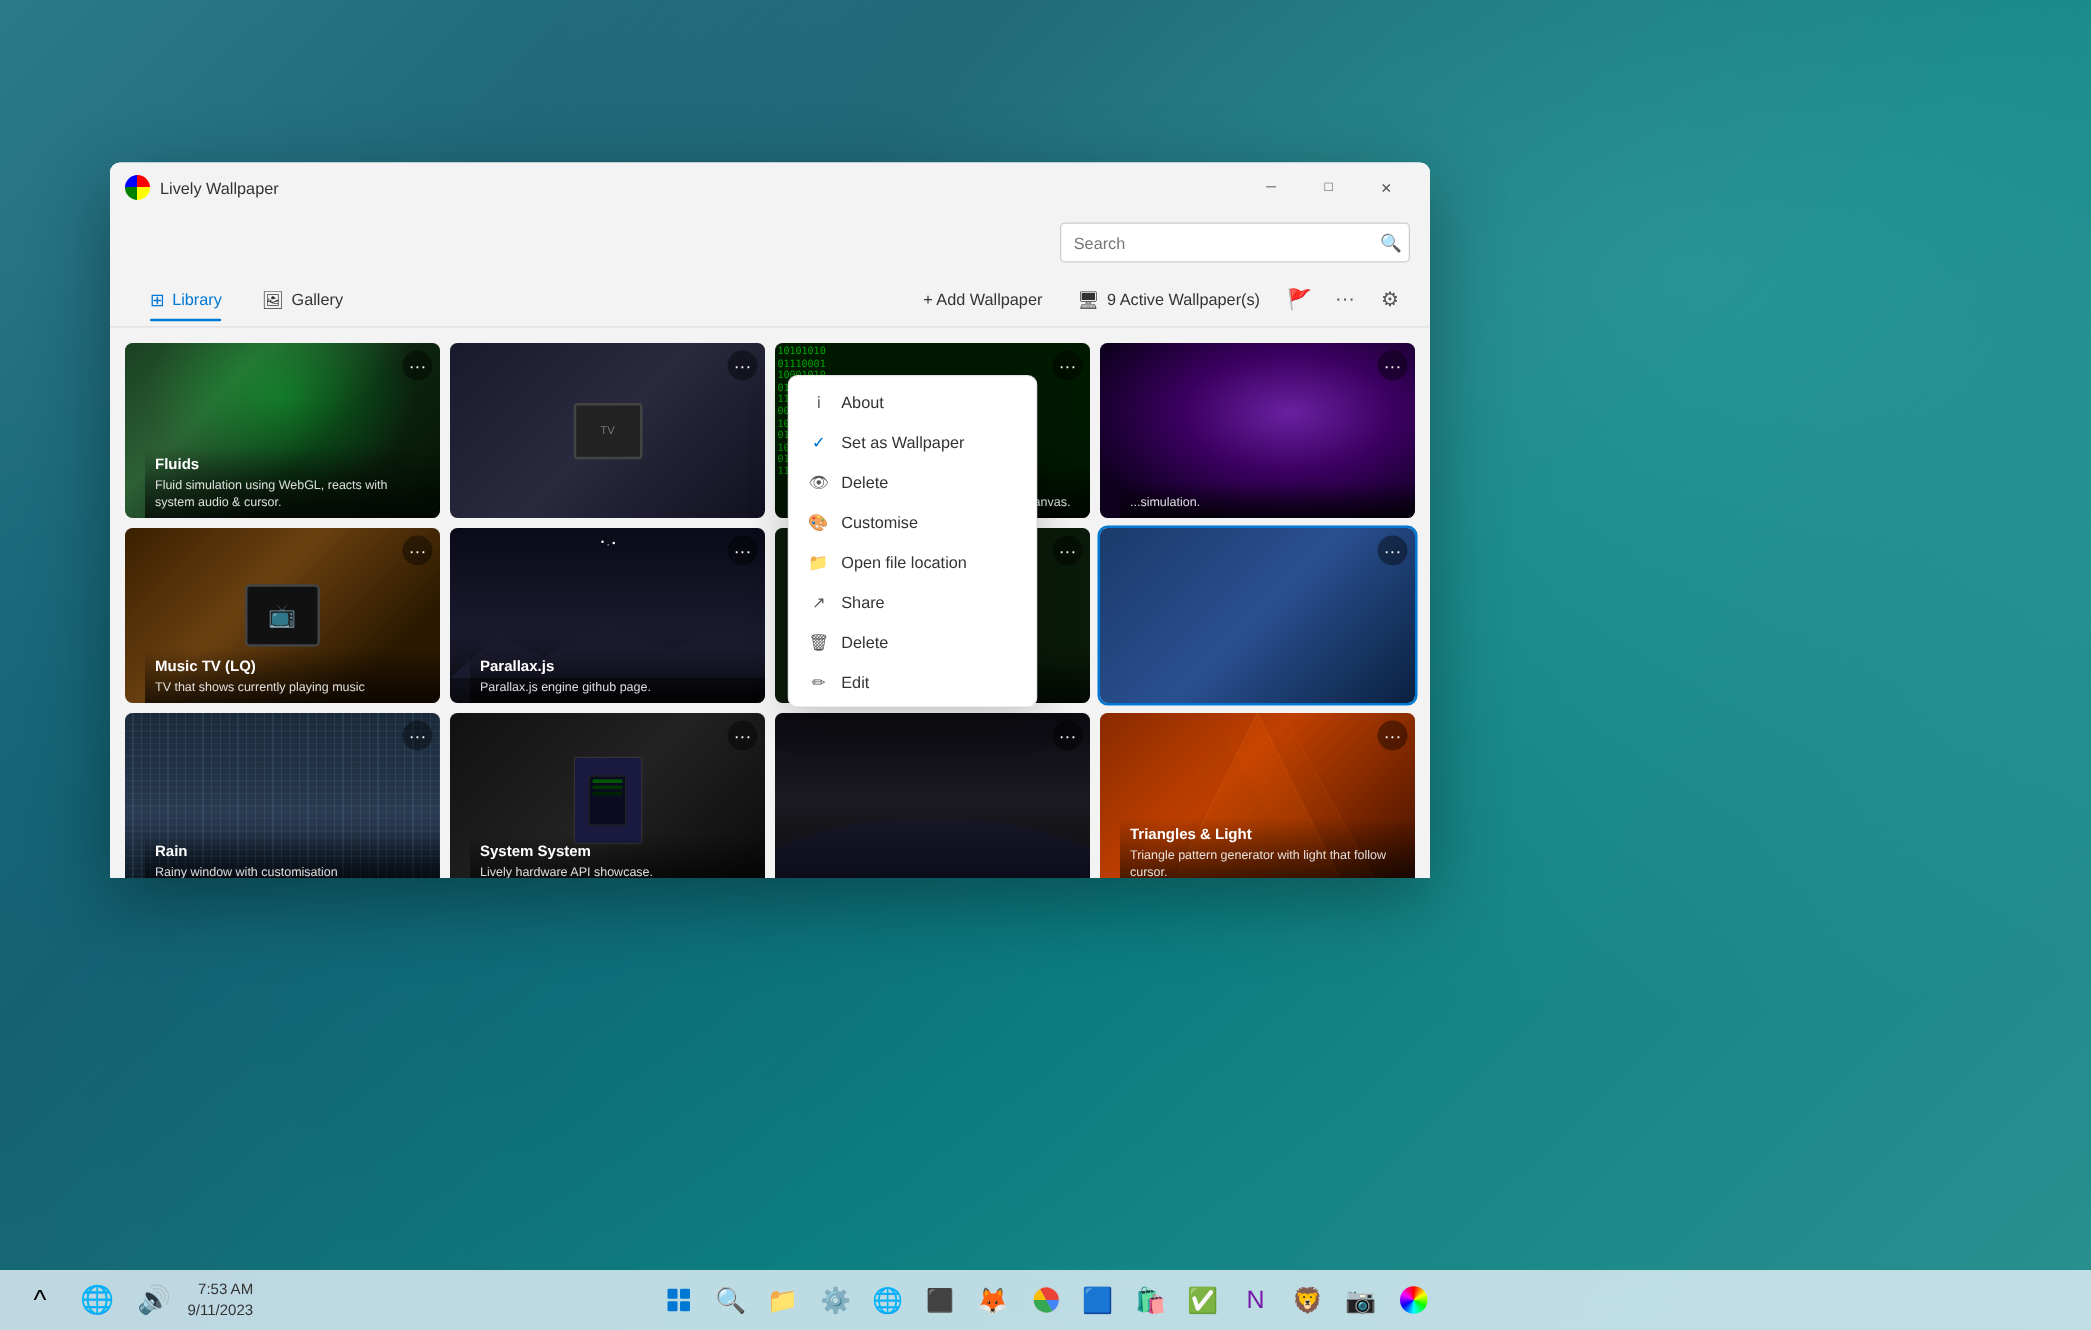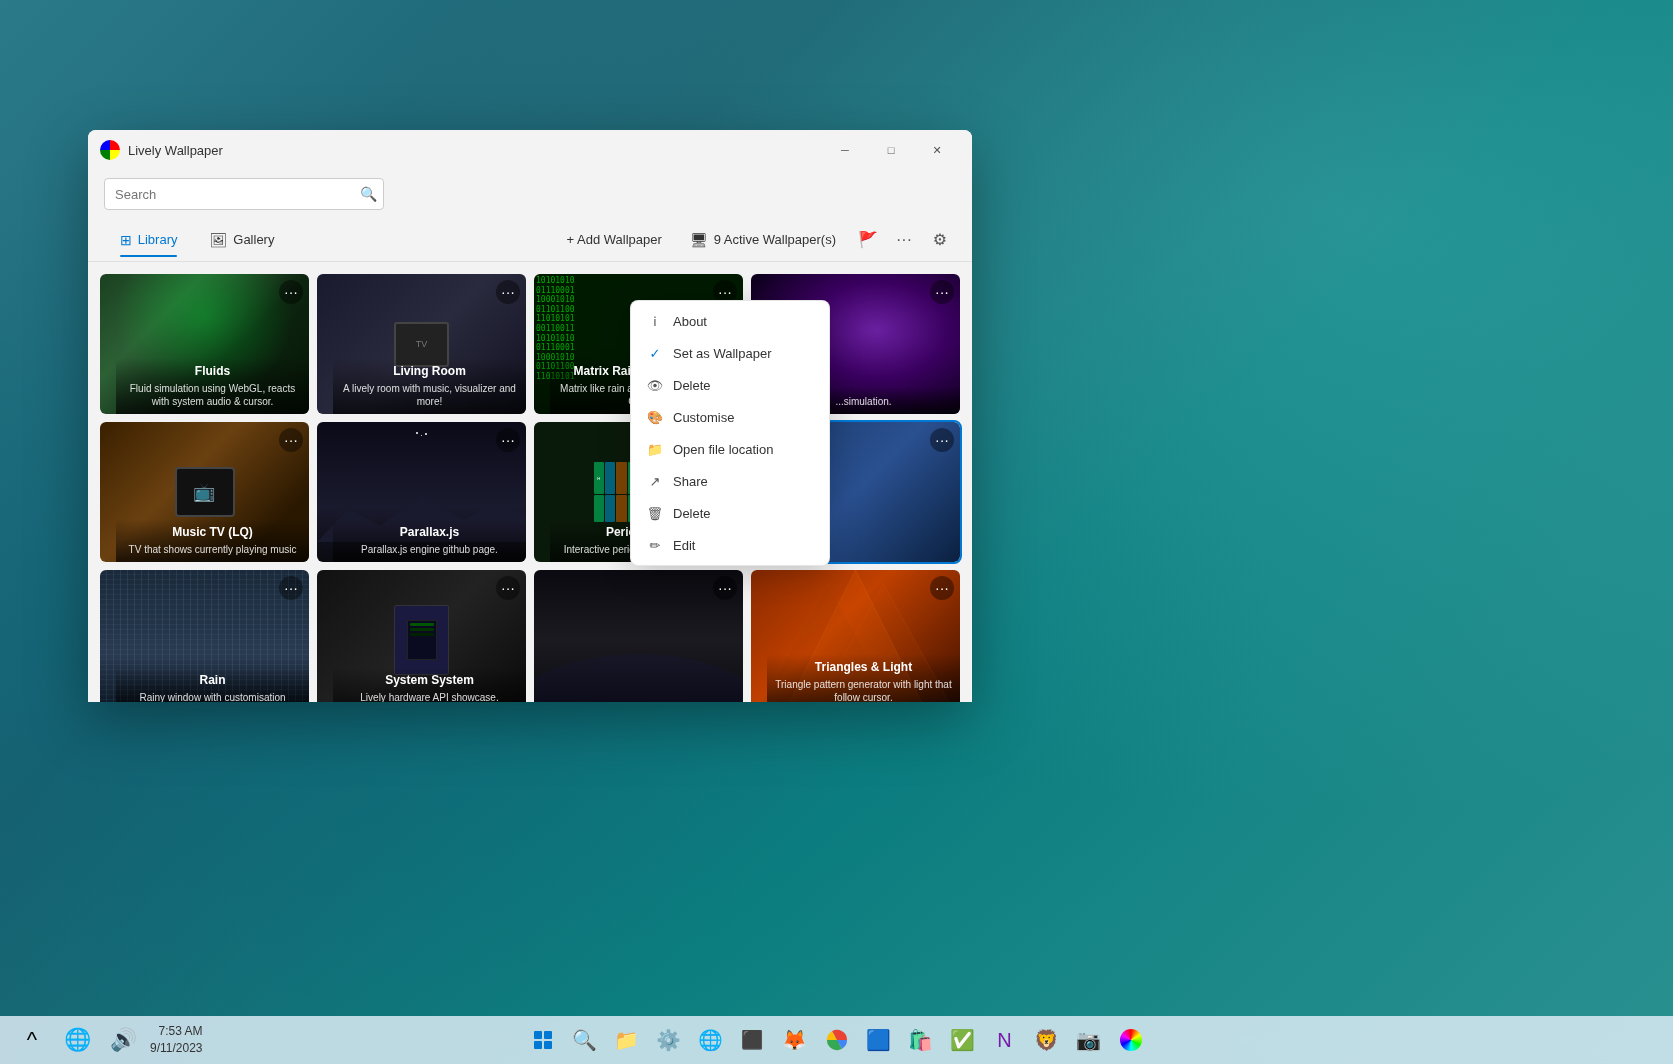--- a/index.html
+++ b/index.html
@@ -19,21 +19,21 @@
       inset: 0;
       background: radial-gradient(ellipse at 80% 20%, rgba(100,200,200,0.3) 0%, transparent 50%),
                   radial-gradient(ellipse at 20% 60%, rgba(0,100,120,0.4) 0%, transparent 50%);
     }
 
     
     .app-window {
       position: absolute;
       top: 130px;
       left: 88px;
-      width: 884px;
+      width: 1056px;
       height: 570px;
       background: #f3f3f3;
       border-radius: 8px;
       box-shadow: 0 20px 60px rgba(0,0,0,0.35);
       overflow: visible;
     }
 
     
     .title-bar {
       display: flex;
@@ -78,21 +78,21 @@
       display: flex;
       align-items: center;
       justify-content: center;
       font-size: 11px;
       color: #555;
     }
 
     
     .search-bar-row {
       display: flex;
-      justify-content: flex-start;
+      justify-content: flex-end;
       padding: 8px 16px;
       background: #f3f3f3;
     }
 
     .search-container {
       position: relative;
       width: 280px;
     }
 
     .search-input {
@@ -220,21 +220,20 @@
     }
 
     .wallpaper-info {
       position: absolute;
       bottom: 0;
       left: 16px;
       right: 0;
       padding: 6px 8px;
       background: linear-gradient(transparent, rgba(0,0,0,0.7));
       color: white;
-      text-align: center;
     }
 
     .wallpaper-name {
       font-size: 12px;
       font-weight: 600;
       line-height: 1.3;
     }
 
     .wallpaper-desc {
       font-size: 10px;
@@ -444,24 +443,20 @@
       <div class="wallpaper-info">
         <div class="wallpaper-name">Fluids</div>
         <div class="wallpaper-desc">Fluid simulation using WebGL, reacts with system audio &amp; cursor.</div>
       </div>
       <button class="wallpaper-menu-btn">···</button>
     </div>
 
     <div class="wallpaper-card">
       <div style="width:100%;height:100%;background:linear-gradient(135deg,#1a1a2e 0%,#2a2a3e 50%,#101020 100%);display:flex;align-items:center;justify-content:center;">
         <div style="width:55px;height:45px;background:#222;border:2px solid #444;border-radius:3px;position:relative;display:flex;align-items:center;justify-content:center;color:#777;font-size:9px;">TV</div>
-      </div>
-      <div class="wallpaper-info">
-        <div class="wallpaper-name">Living Room</div>
-        <div class="wallpaper-desc">A lively room with music, visualizer and more!</div>
       </div>
       <button class="wallpaper-menu-btn">···</button>
     </div>
 
     <div class="wallpaper-card">
       <div style="width:100%;height:100%;background:#001a00;overflow:hidden;position:relative;">
         <div style="position:absolute;inset:0;color:#00cc00;font-family:monospace;font-size:8px;line-height:1.2;padding:2px;opacity:0.8;">
           10101010<br>01110001<br>10001010<br>01101100<br>11010101<br>00110011<br>10101010<br>01110001<br>10001010<br>01101100<br>11010101
         </div>
         <div style="position:absolute;inset:0;background:linear-gradient(transparent 50%,rgba(0,0,0,0.3))"></div>

